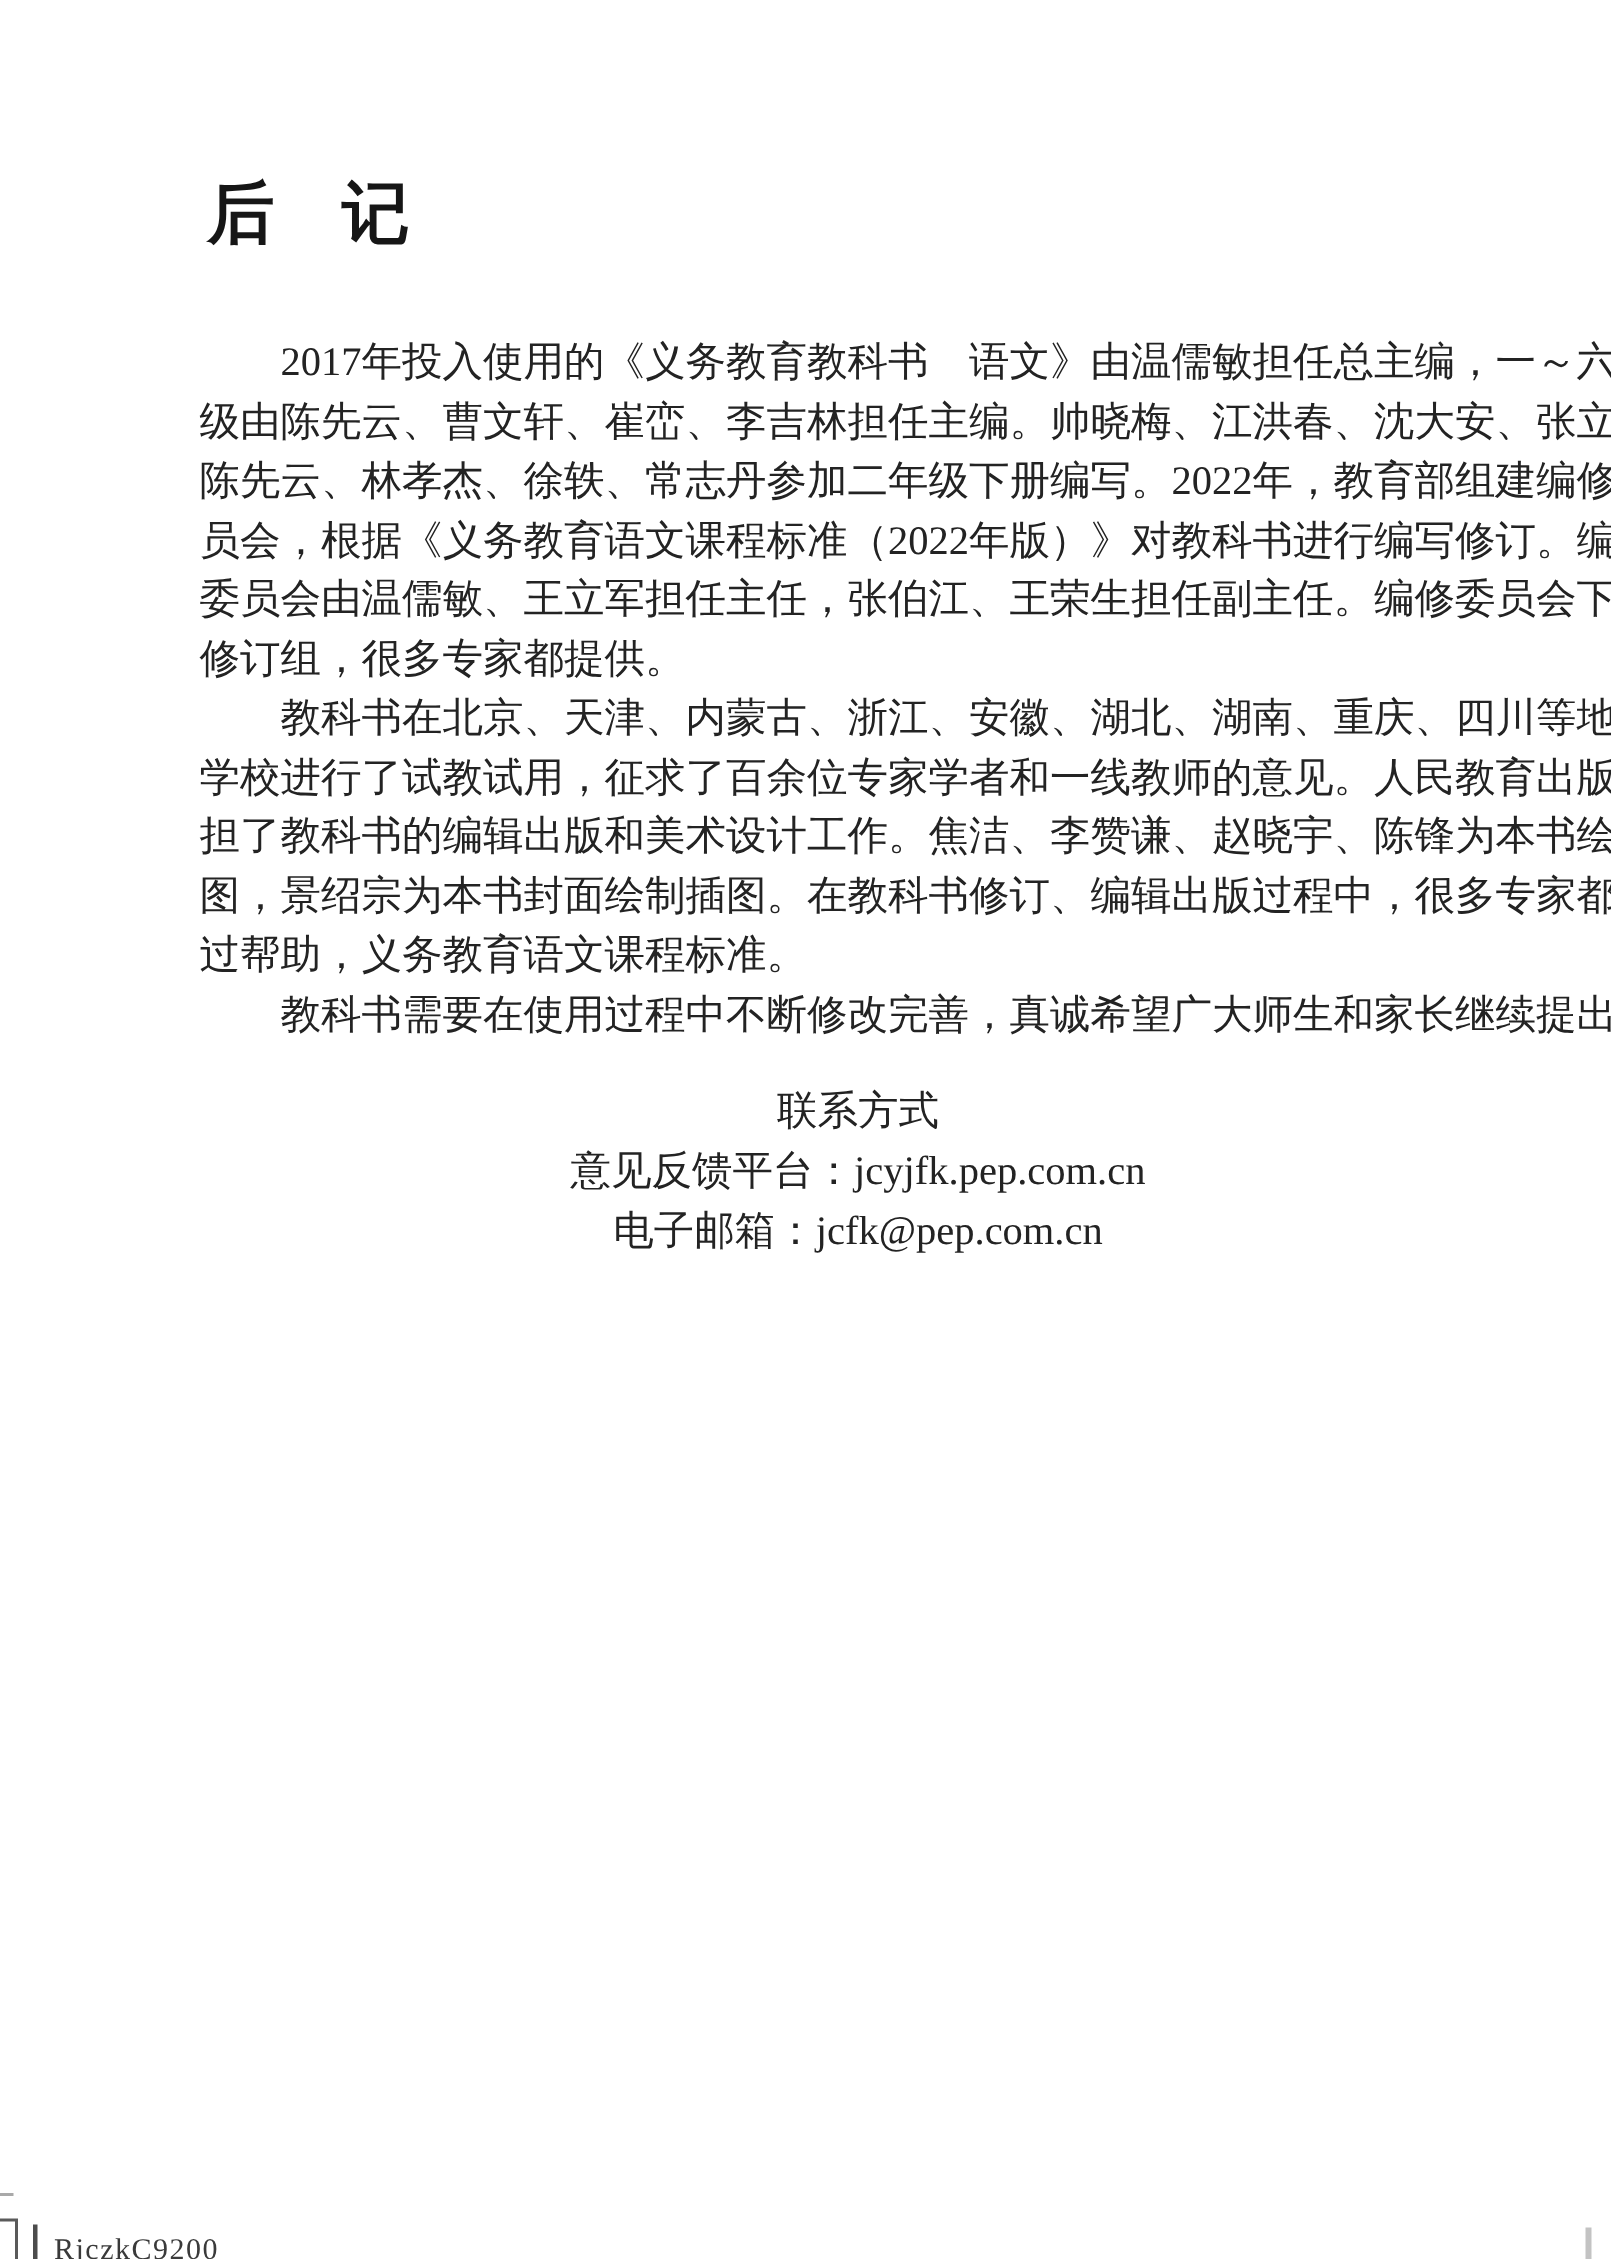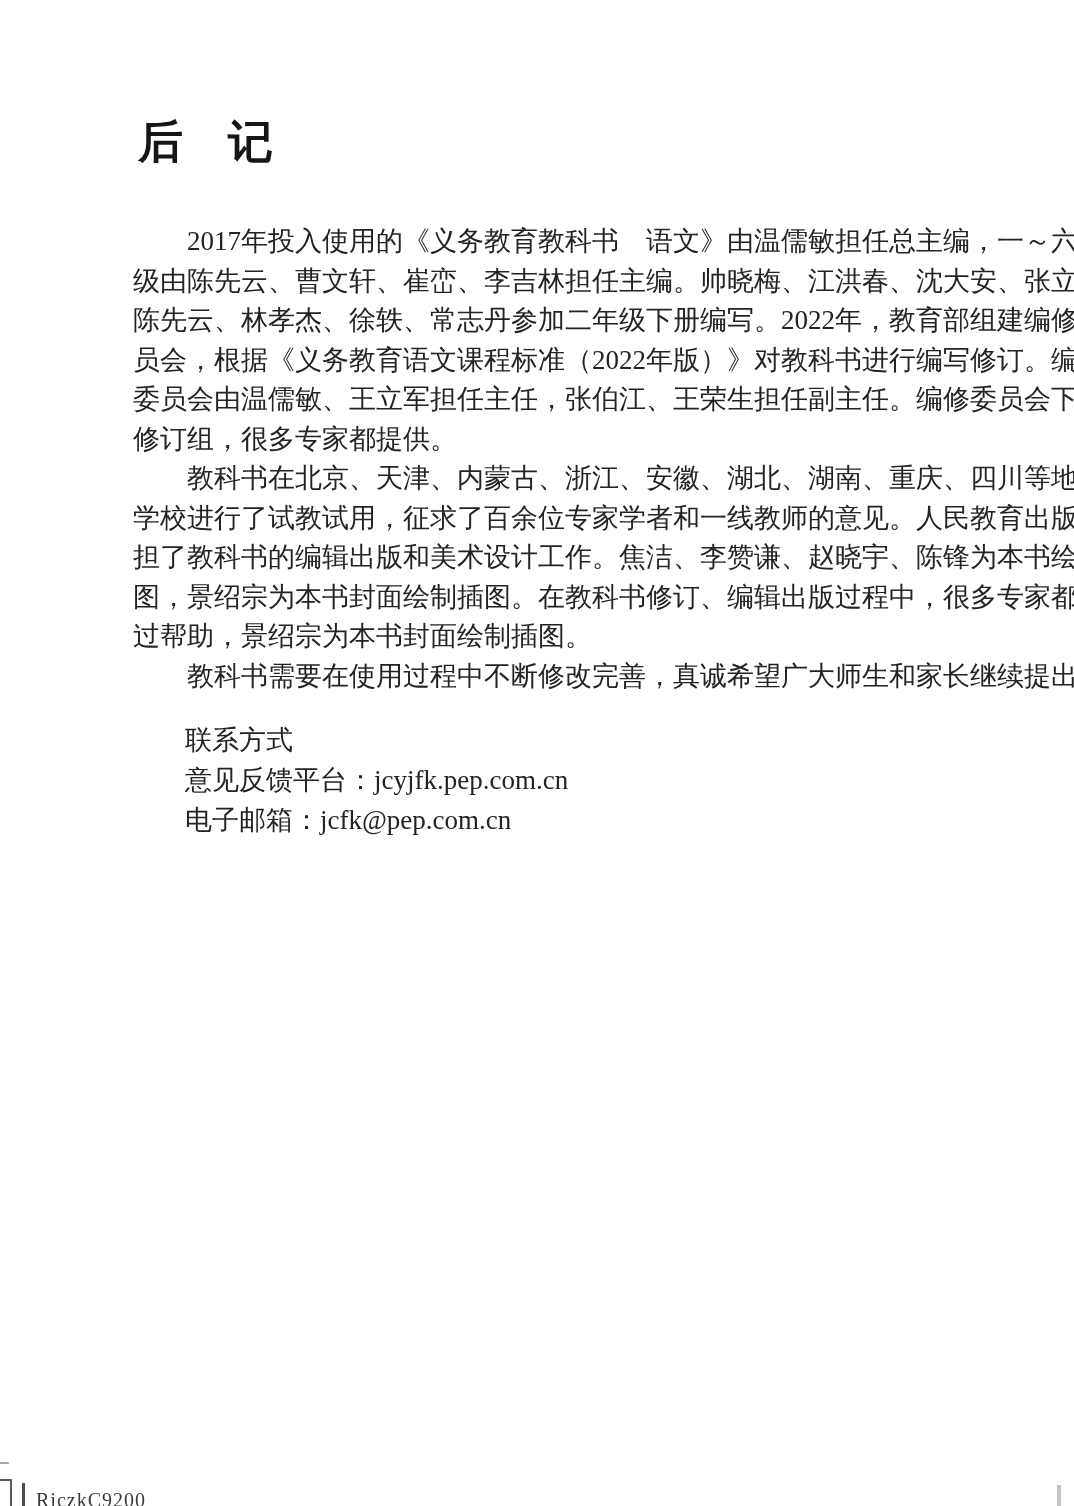--- a/index.html
+++ b/index.html
@@ -57,21 +57,21 @@
     text-align-last: left;
   }
   .contact-block {
     margin-top: 24px;
     margin-left: 52px;
   }
   .contact-line {
     height: 40px;
     line-height: 40px;
     white-space: pre;
-    text-align: left;
+    text-align: center;
   }
   
   .mark-dash {
     position: absolute;
     left: 0px;
     top: 1462px;
     width: 9px;
     height: 2px;
     background: #a9a9a9;
   }
@@ -124,21 +124,21 @@
     <div class="line">级由陈先云、曹文轩、崔峦、李吉林担任主编。帅晓梅、江洪春、沈大安、张立霞、</div>
     <div class="line">陈先云、林孝杰、徐轶、常志丹参加二年级下册编写。2022年，教育部组建编修委</div>
     <div class="line">员会，根据《义务教育语文课程标准（2022年版）》对教科书进行编写修订。编修</div>
     <div class="line">委员会由温儒敏、王立军担任主任，张伯江、王荣生担任副主任。编修委员会下设</div>
     <div class="line last">修订组，很多专家都提供。</div>
 
     <div class="line first">教科书在北京、天津、内蒙古、浙江、安徽、湖北、湖南、重庆、四川等地部分</div>
     <div class="line">学校进行了试教试用，征求了百余位专家学者和一线教师的意见。人民教育出版社承</div>
     <div class="line">担了教科书的编辑出版和美术设计工作。焦洁、李赞谦、赵晓宇、陈锋为本书绘制插</div>
     <div class="line">图，景绍宗为本书封面绘制插图。在教科书修订、编辑出版过程中，很多专家都提供</div>
-    <div class="line last">过帮助，景绍宗为本书封面绘制插图。</div>
+    <div class="line last">过帮助，义务教育语文课程标准。</div>
 
     <div class="line first">教科书需要在使用过程中不断修改完善，真诚希望广大师生和家长继续提出宝贵</div>
 
     <div class="contact-block">
       <div class="contact-line">联系方式</div>
       <div class="contact-line"><span>意见反馈平台</span><span>：</span><span>jcyjfk.pep.com.cn</span></div>
       <div class="contact-line"><span>电子邮箱</span><span>：</span><span>jcfk@pep.com.cn</span></div>
     </div>
 
   </div>

